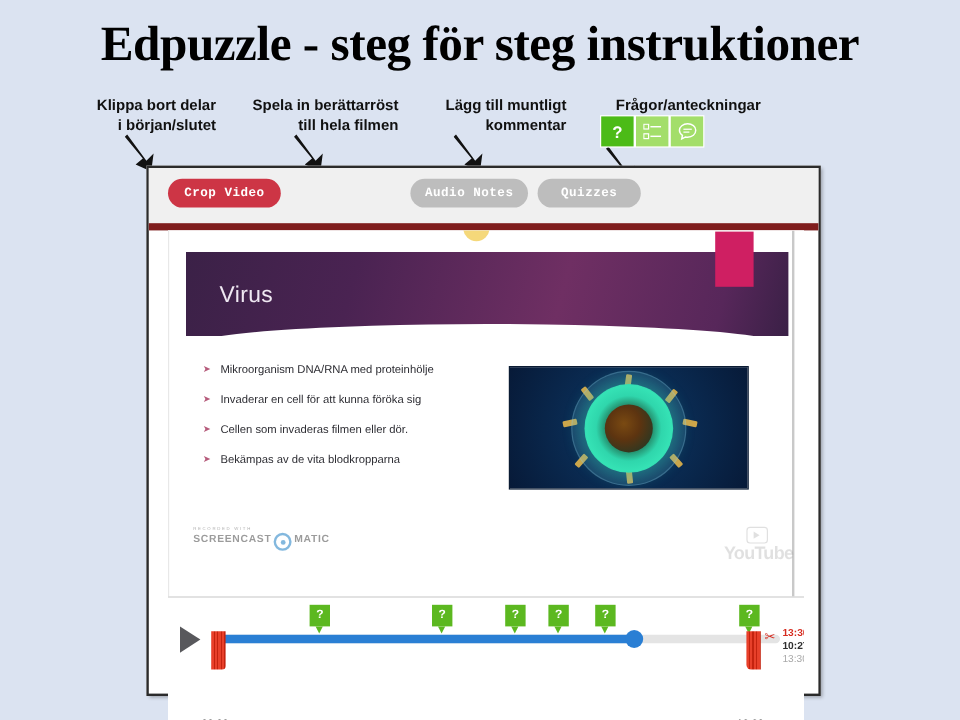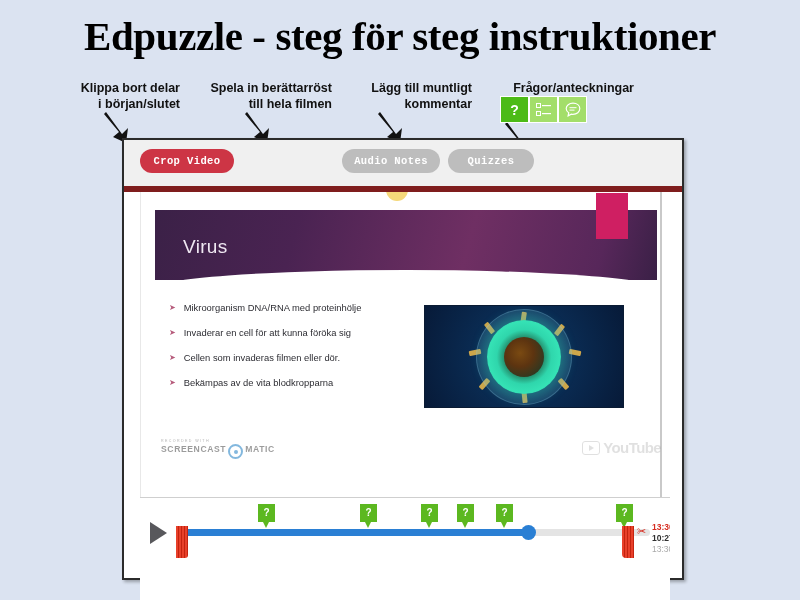--- a/index.html
+++ b/index.html
@@ -135,20 +135,21 @@
     width:11px;height:11px;border-radius:50%;border:2px solid #1f7fc4;
     background:#ffffff;margin:0 2px;position:relative;
   }
   #som-dot:after{
     content:"";position:absolute;left:50%;top:50%;transform:translate(-50%,-50%);
     width:4px;height:4px;border-radius:50%;background:#1f7fc4;
   }
   #yt-watermark{
     position:absolute;right:10px;top:247px;display:flex;align-items:center;
     opacity:.30;
+    flex-direction:column;
   }
   #yt-play{
     width:16px;height:12px;border:1.4px solid #9c9c9c;border-radius:3px;
     display:flex;align-items:center;justify-content:center;margin-right:3px;
   }
   #yt-play i{
     display:block;width:0;height:0;border-left:5px solid #9c9c9c;
     border-top:3px solid transparent;border-bottom:3px solid transparent;
   }
   #yt-text{

